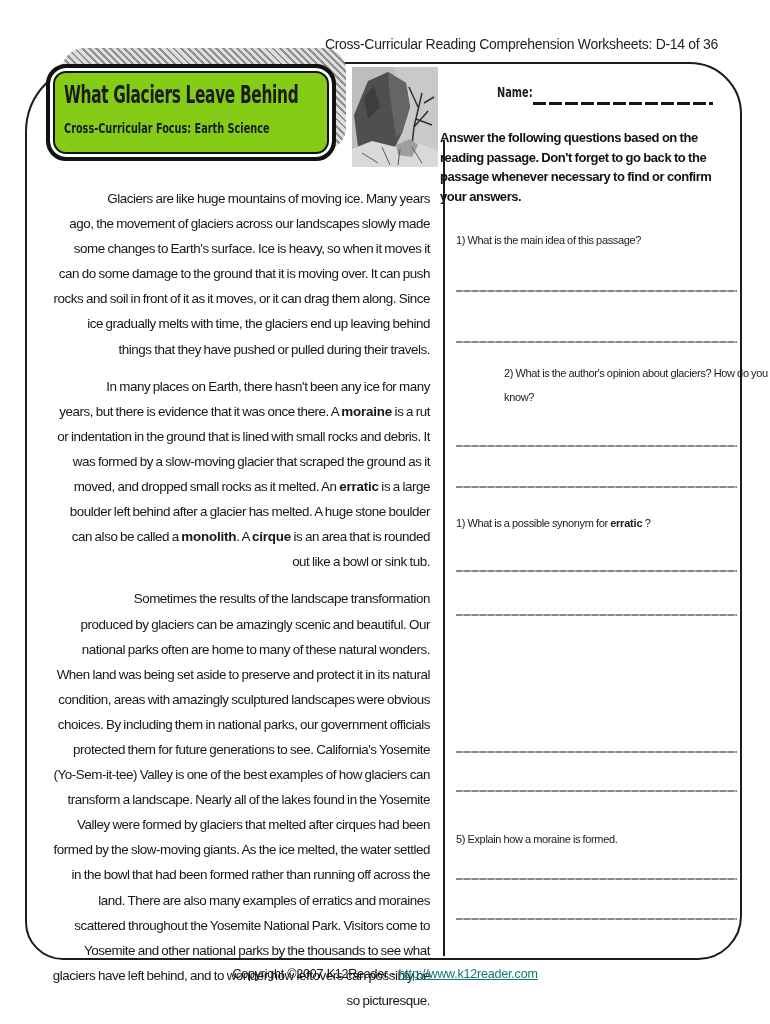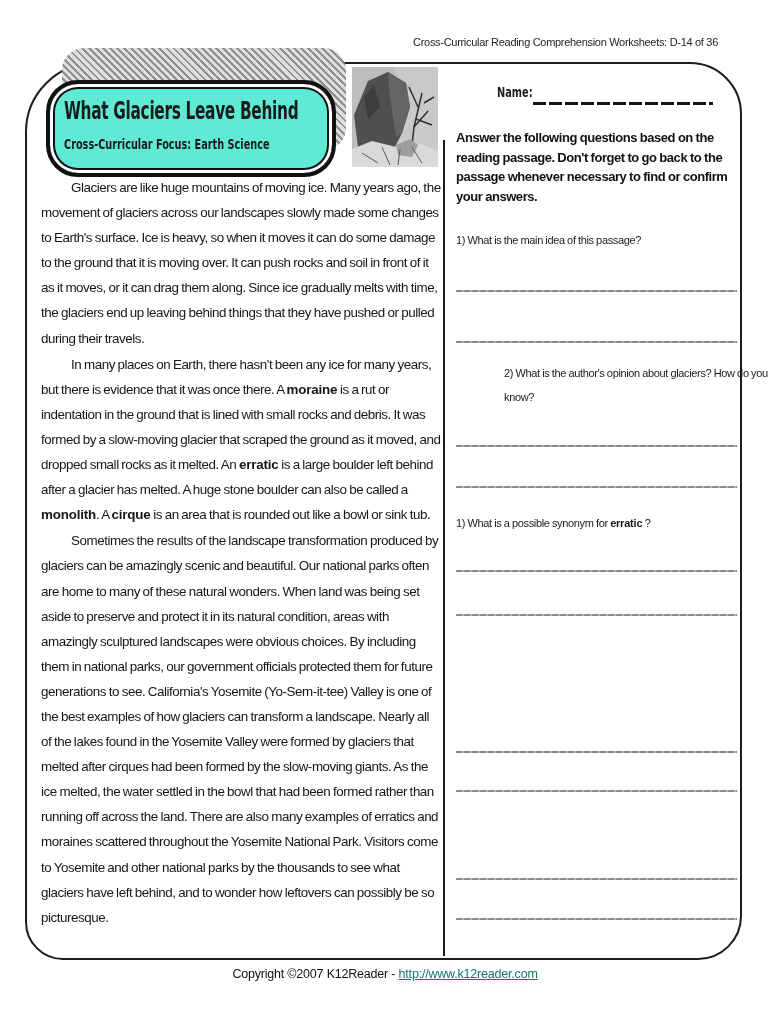--- a/index.html
+++ b/index.html
@@ -2,36 +2,36 @@
 <html><head>
 <meta charset="utf-8">
 <style>
   html,body { margin:0; padding:0; background:#ffffff; }
   .page {
     position:relative; width:770px; height:1024px; background:#ffffff;
     font-family:"Liberation Sans", sans-serif; color:#1b1b1b; overflow:hidden;
   }
   .series-header {
     position:absolute; top:36px; right:52px;
-    font-size:11px; letter-spacing:-0.3px; color:#1f1f1f; white-space:nowrap;
+    font-size:14px; letter-spacing:-0.3px; color:#1f1f1f; white-space:nowrap;
   }
   .main-box {
     position:absolute; left:25px; top:62px; width:713px; height:894px;
     border:2px solid #1c1c1c; border-radius:70px 52px 44px 38px;
   }
   .column-divider {
     position:absolute; left:443px; top:140px; width:2px; height:816px; background:#1c1c1c;
   }
   .title-shadow {
     position:absolute; left:62px; top:48px; width:284px; height:102px; border-radius:22px;
     background:repeating-linear-gradient(45deg,#8f8f8f 0 2px,#dedede 2px 5px);
   }
   .title-box {
-    position:absolute; left:46px; top:80px; width:290px; height:97px;
-    background:#5eead4; border:4px solid #111111; border-radius:32px;
+    position:absolute; left:46px; top:64px; width:290px; height:97px;
+    background:#84cc16; border:4px solid #111111; border-radius:20px;
     box-shadow: inset 0 0 0 3px #ffffff, inset 0 0 0 5px #111111;
     box-sizing:border-box;
   }
   .title-inner { padding:13px 8px 0 14px; }
   .worksheet-title {
     font-family:"DejaVu Sans", sans-serif; font-weight:bold; font-size:24px;
     letter-spacing:-0.5px; white-space:nowrap;
     transform:scaleX(0.64); transform-origin:left top;
   }
   .worksheet-subtitle {
@@ -47,24 +47,24 @@
   }
   .name-line {
     position:absolute; left:533px; top:102px; width:180px; height:2.5px;
     background:repeating-linear-gradient(90deg,#161616 0 13px,rgba(0,0,0,0) 13px 16px);
   }
   .passage {
     position:absolute; left:40px; top:174px; width:402px;
     font-size:13.4px; line-height:25.1px; letter-spacing:-0.45px; word-spacing:-0.6px;
     color:#161616; text-align:left;
   }
-  .passage p { margin:1px; text-indent:30px; }
+  .passage p { margin:12px; text-indent:30px;text-align:right; }
   .passage b, .question b { font-weight:bold; letter-spacing:-0.2px; }
   .instructions {
-    position:absolute; left:456px; top:128px; width:284px;
+    position:absolute; left:440px; top:128px; width:284px;
     font-weight:bold; font-size:13px; line-height:19.6px;
     letter-spacing:-0.45px; word-spacing:-0.4px; color:#111;
   }
   .question {
     position:absolute; left:456px; width:285px;
     font-size:11px; line-height:24px; letter-spacing:-0.35px; word-spacing:-0.3px;
     color:#1a1a1a;
   }
   .q1 { top:228px; } .q2 { top:361px;margin-left:48px; } .q3 { top:511px; } .q4 { top:644px; } .q5 { top:827px; }
   .answer-line {
@@ -128,20 +128,21 @@
   <div class="answer-line" style="top:445px;"></div>
   <div class="answer-line" style="top:486px;"></div>
 
   <div class="question q3"><span>1) What is a possible synonym for </span><b>erratic</b><span> ?</span></div>
   <div class="answer-line" style="top:570px;"></div>
   <div class="answer-line" style="top:614px;"></div>
 
   <div class="answer-line" style="top:751px;"></div>
   <div class="answer-line" style="top:790px;"></div>
 
+  <div class="question q5"><span>5) Explain how a moraine is formed.</span></div>
   <div class="answer-line" style="top:878px;"></div>
   <div class="answer-line" style="top:918px;"></div>
 
   <div class="footer">
     <span>Copyright ©2007 K12Reader - </span><a>http://www.k12reader.com</a>
   </div>
 
 </div>
 
 </body></html>

